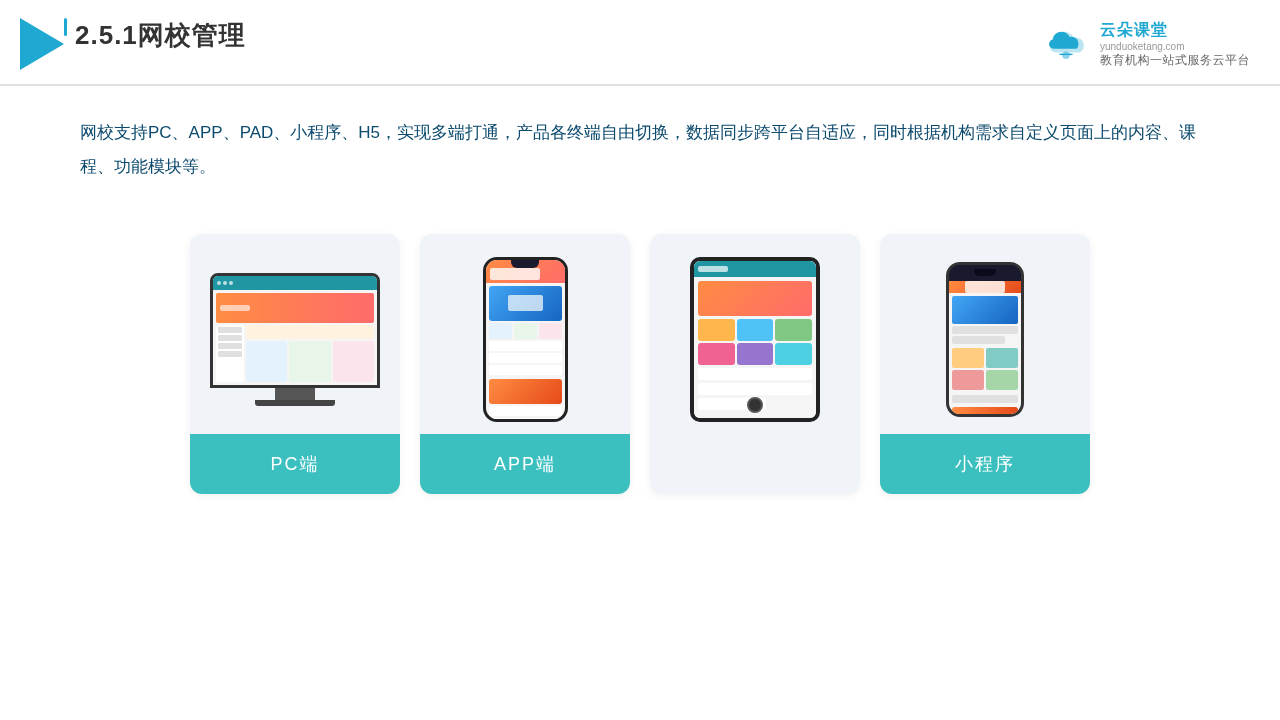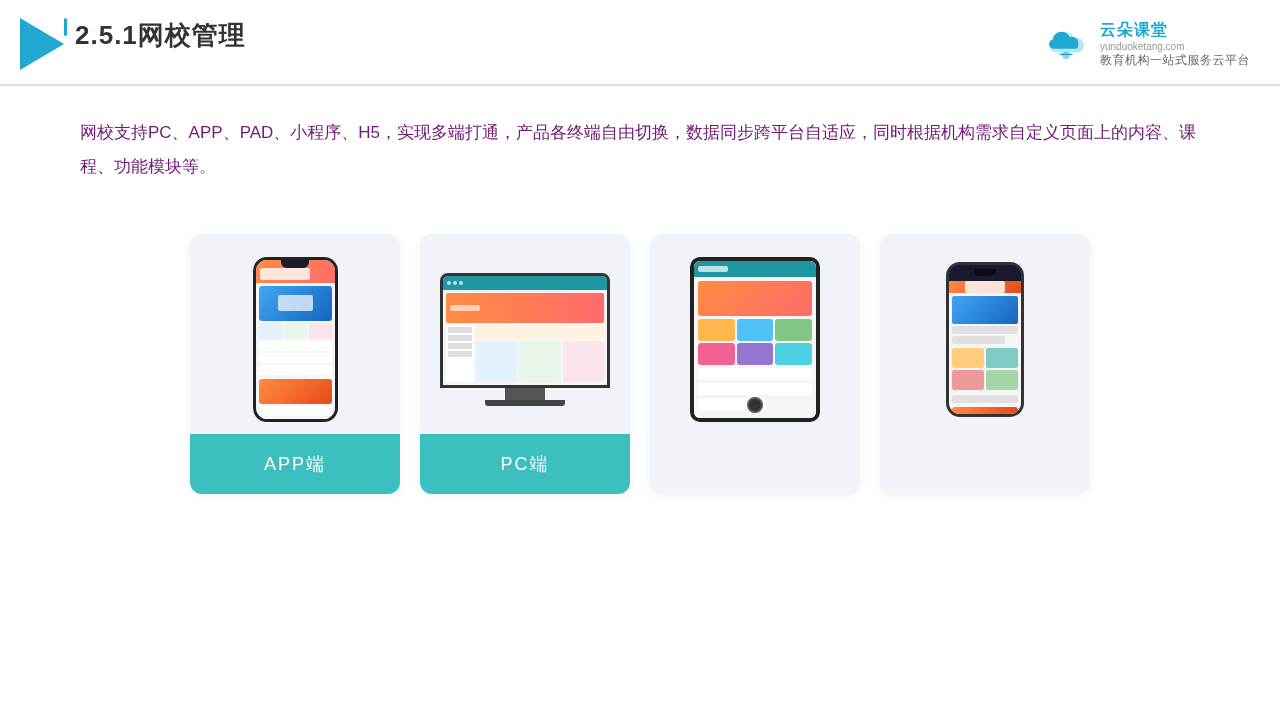--- a/index.html
+++ b/index.html
@@ -68,21 +68,21 @@
     }
     .logo-domain {
       font-size: 10px;
       color: #999;
     }
 
     
     .description {
       padding: 30px 80px 20px 80px;
       font-size: 17px;
-      color: #701a75;
+      color: #0c4a6e;
       line-height: 2;
     }
 
     
     .cards-container {
       display: flex;
       justify-content: center;
       gap: 20px;
       padding: 20px 60px 30px 60px;
       margin-top: 10px;
@@ -476,52 +476,20 @@
 </div>
 
 <div class="description">
   <p>网校支持PC、APP、PAD、小程序、H5，实现多端打通，产品各终端自由切换，数据同步跨平台自适应，同时根据机构需求自定义页面上的内容、课程、功能模块等。</p>
 </div>
 
 <div class="cards-container">
 
   <div class="card">
     <div class="card-image-area">
-      <div class="phone-mockup">
-        <div class="phone-outer">
-          <div class="phone-notch"></div>
-          <div class="phone-screen">
-            <div class="phone-screen-top">
-              <div style="width:50px;height:12px;background:rgba(255,255,255,0.8);border-radius:2px;margin-top:8px;"></div>
-            </div>
-            <div class="phone-screen-content">
-              <div class="phone-banner">
-                <div style="width:35px;height:16px;background:rgba(255,255,255,0.7);border-radius:2px;"></div>
-              </div>
-              <div class="phone-grid">
-                <div class="phone-grid-item"></div>
-                <div class="phone-grid-item" style="background:#e8f5e9;"></div>
-                <div class="phone-grid-item" style="background:#fce4ec;"></div>
-              </div>
-              <div class="phone-list-item"></div>
-              <div class="phone-list-item"></div>
-              <div class="phone-list-item"></div>
-              <div style="height:25px;background:linear-gradient(135deg,#ff8c42,#e64a19);border-radius:3px;margin-top:2px;"></div>
-              <div class="phone-list-item"></div>
-              <div class="phone-list-item"></div>
-            </div>
-          </div>
-        </div>
-      </div>
-    </div>
-    <div class="card-label">APP端</div>
-  </div>
-
-  <div class="card">
-    <div class="card-image-area">
       <div class="pc-mockup">
         <div class="pc-monitor">
           <div class="pc-screen">
             <div class="pc-screen-header">
               <div class="pc-screen-dot"></div>
               <div class="pc-screen-dot"></div>
               <div class="pc-screen-dot"></div>
             </div>
             <div class="pc-screen-body">
               <div class="pc-banner">
@@ -548,20 +516,52 @@
         </div>
         <div class="pc-stand"></div>
         <div class="pc-base"></div>
       </div>
     </div>
     <div class="card-label">PC端</div>
   </div>
 
   <div class="card">
     <div class="card-image-area">
+      <div class="phone-mockup">
+        <div class="phone-outer">
+          <div class="phone-notch"></div>
+          <div class="phone-screen">
+            <div class="phone-screen-top">
+              <div style="width:50px;height:12px;background:rgba(255,255,255,0.8);border-radius:2px;margin-top:8px;"></div>
+            </div>
+            <div class="phone-screen-content">
+              <div class="phone-banner">
+                <div style="width:35px;height:16px;background:rgba(255,255,255,0.7);border-radius:2px;"></div>
+              </div>
+              <div class="phone-grid">
+                <div class="phone-grid-item"></div>
+                <div class="phone-grid-item" style="background:#e8f5e9;"></div>
+                <div class="phone-grid-item" style="background:#fce4ec;"></div>
+              </div>
+              <div class="phone-list-item"></div>
+              <div class="phone-list-item"></div>
+              <div class="phone-list-item"></div>
+              <div style="height:25px;background:linear-gradient(135deg,#ff8c42,#e64a19);border-radius:3px;margin-top:2px;"></div>
+              <div class="phone-list-item"></div>
+              <div class="phone-list-item"></div>
+            </div>
+          </div>
+        </div>
+      </div>
+    </div>
+    <div class="card-label">APP端</div>
+  </div>
+
+  <div class="card">
+    <div class="card-image-area">
       <div class="tablet-mockup">
         <div class="tablet-outer">
           <div class="tablet-screen">
             <div class="tablet-header-bar">
               <div style="width:30px;height:6px;background:rgba(255,255,255,0.7);border-radius:2px;"></div>
             </div>
             <div class="tablet-body">
               <div class="tablet-banner"></div>
               <div class="tablet-grid">
                 <div class="tablet-grid-item tgi-1"></div>
@@ -603,16 +603,17 @@
               <div class="mini-card mc-2"></div>
               <div class="mini-card mc-3"></div>
               <div class="mini-card mc-4"></div>
             </div>
             <div class="mini-row" style="margin-top:3px;"></div>
             <div style="height:18px;background:linear-gradient(90deg,#ff8c42,#e64a19);border-radius:3px;margin-top:2px;"></div>
           </div>
         </div>
       </div>
     </div>
+    <div class="card-label">小程序</div>
   </div>
 
 
 </div>
 
 </body></html>

